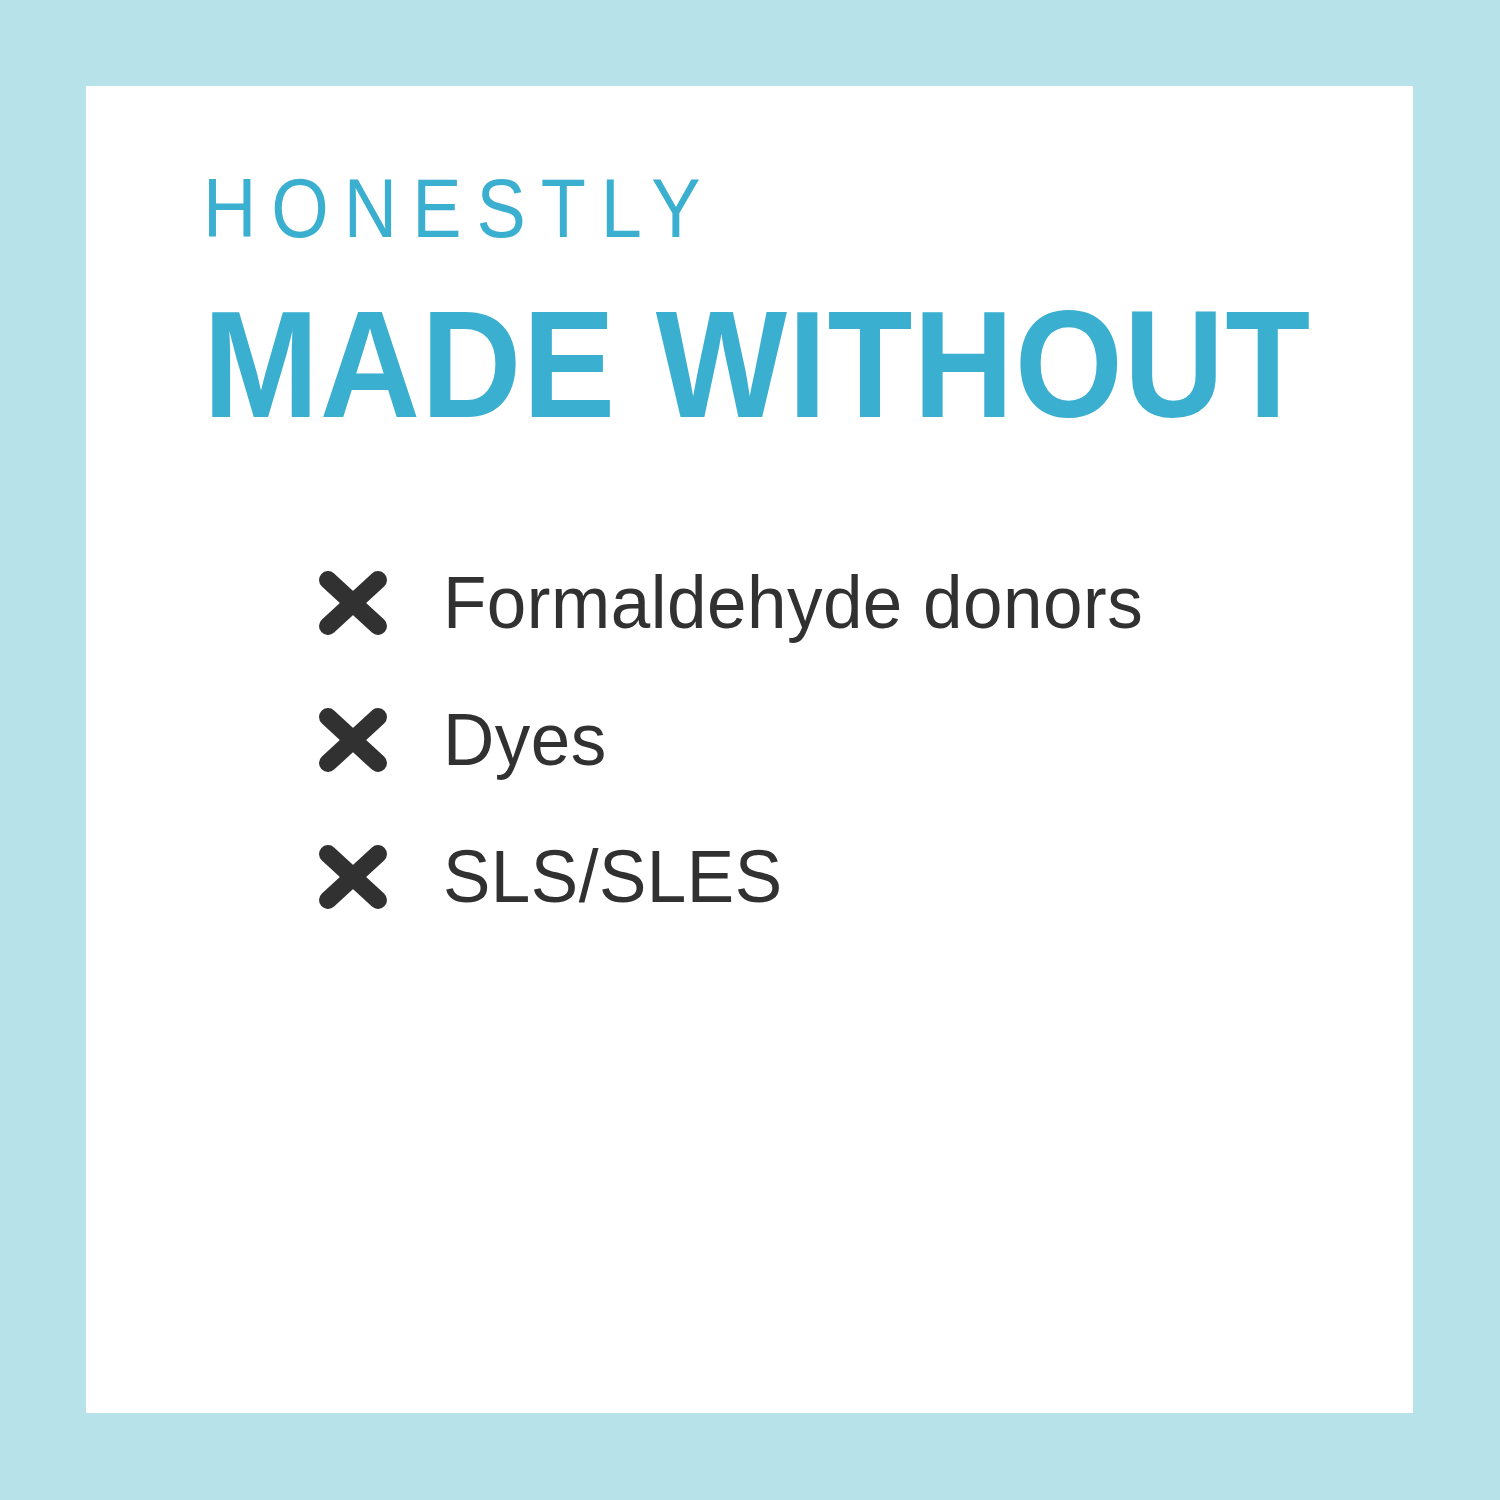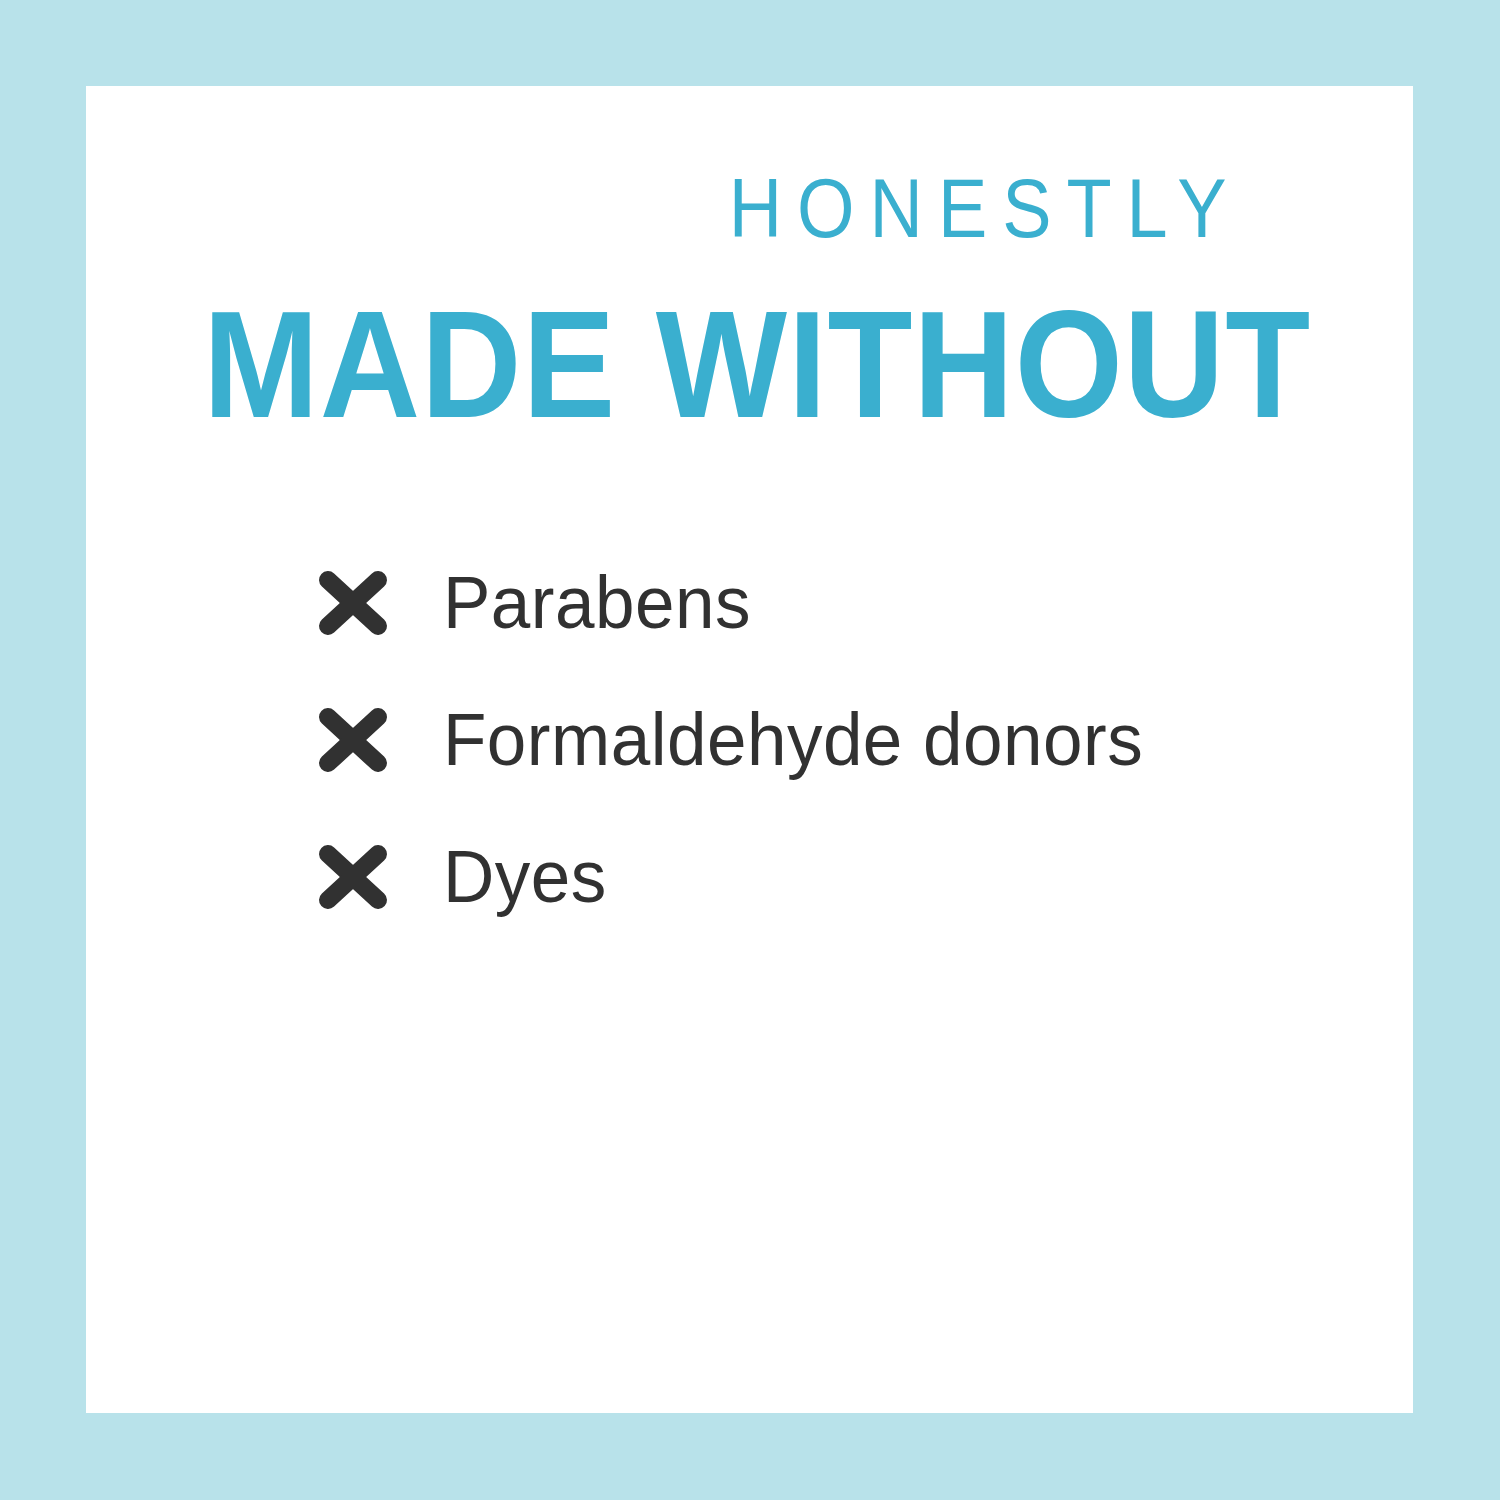--- a/index.html
+++ b/index.html
@@ -10,21 +10,20 @@
   }
 
   .canvas {
     position: relative;
     width: 1500px;
     height: 1500px;
     background: #b8e2ea;
     box-sizing: border-box;
     overflow: hidden;
     font-family: "Liberation Sans", "DejaVu Sans", sans-serif;
-    text-align: right;
     -webkit-font-smoothing: antialiased;
   }
 
   .panel {
     position: absolute;
     left: 86px;
     top: 86px;
     width: 1327px;
     height: 1327px;
     background: #ffffff;
@@ -117,31 +116,20 @@
 <div class="canvas">
   <div class="panel">
 
     <div class="heading">
       <div class="eyebrow">HONESTLY</div>
       <div class="headline">MADE WITHOUT</div>
     </div>
 
     <ul class="nolist">
 
-      <li class="nolist-item">
-        <span class="x-icon">
-          <svg viewBox="0 0 80 80" xmlns="http://www.w3.org/2000/svg" aria-hidden="true">
-            <g stroke="#313131" stroke-width="18" stroke-linecap="round">
-              <line x1="15" y1="17" x2="65" y2="63"></line>
-              <line x1="65" y1="17" x2="15" y2="63"></line>
-            </g>
-          </svg>
-        </span>
-        <span class="item-label">Parabens</span>
-      </li>
 
 
       <li class="nolist-item">
         <span class="x-icon">
           <svg viewBox="0 0 80 80" xmlns="http://www.w3.org/2000/svg" aria-hidden="true">
             <g stroke="#313131" stroke-width="18" stroke-linecap="round">
               <line x1="15" y1="17" x2="65" y2="63"></line>
               <line x1="65" y1="17" x2="15" y2="63"></line>
             </g>
           </svg>
@@ -154,17 +142,28 @@
           <svg viewBox="0 0 80 80" xmlns="http://www.w3.org/2000/svg" aria-hidden="true">
             <g stroke="#313131" stroke-width="18" stroke-linecap="round">
               <line x1="15" y1="17" x2="65" y2="63"></line>
               <line x1="65" y1="17" x2="15" y2="63"></line>
             </g>
           </svg>
         </span>
         <span class="item-label">Dyes</span>
       </li>
 
+      <li class="nolist-item">
+        <span class="x-icon">
+          <svg viewBox="0 0 80 80" xmlns="http://www.w3.org/2000/svg" aria-hidden="true">
+            <g stroke="#313131" stroke-width="18" stroke-linecap="round">
+              <line x1="15" y1="17" x2="65" y2="63"></line>
+              <line x1="65" y1="17" x2="15" y2="63"></line>
+            </g>
+          </svg>
+        </span>
+        <span class="item-label">SLS/SLES</span>
+      </li>
 
     </ul>
 
   </div>
 </div>
 
 </body></html>

